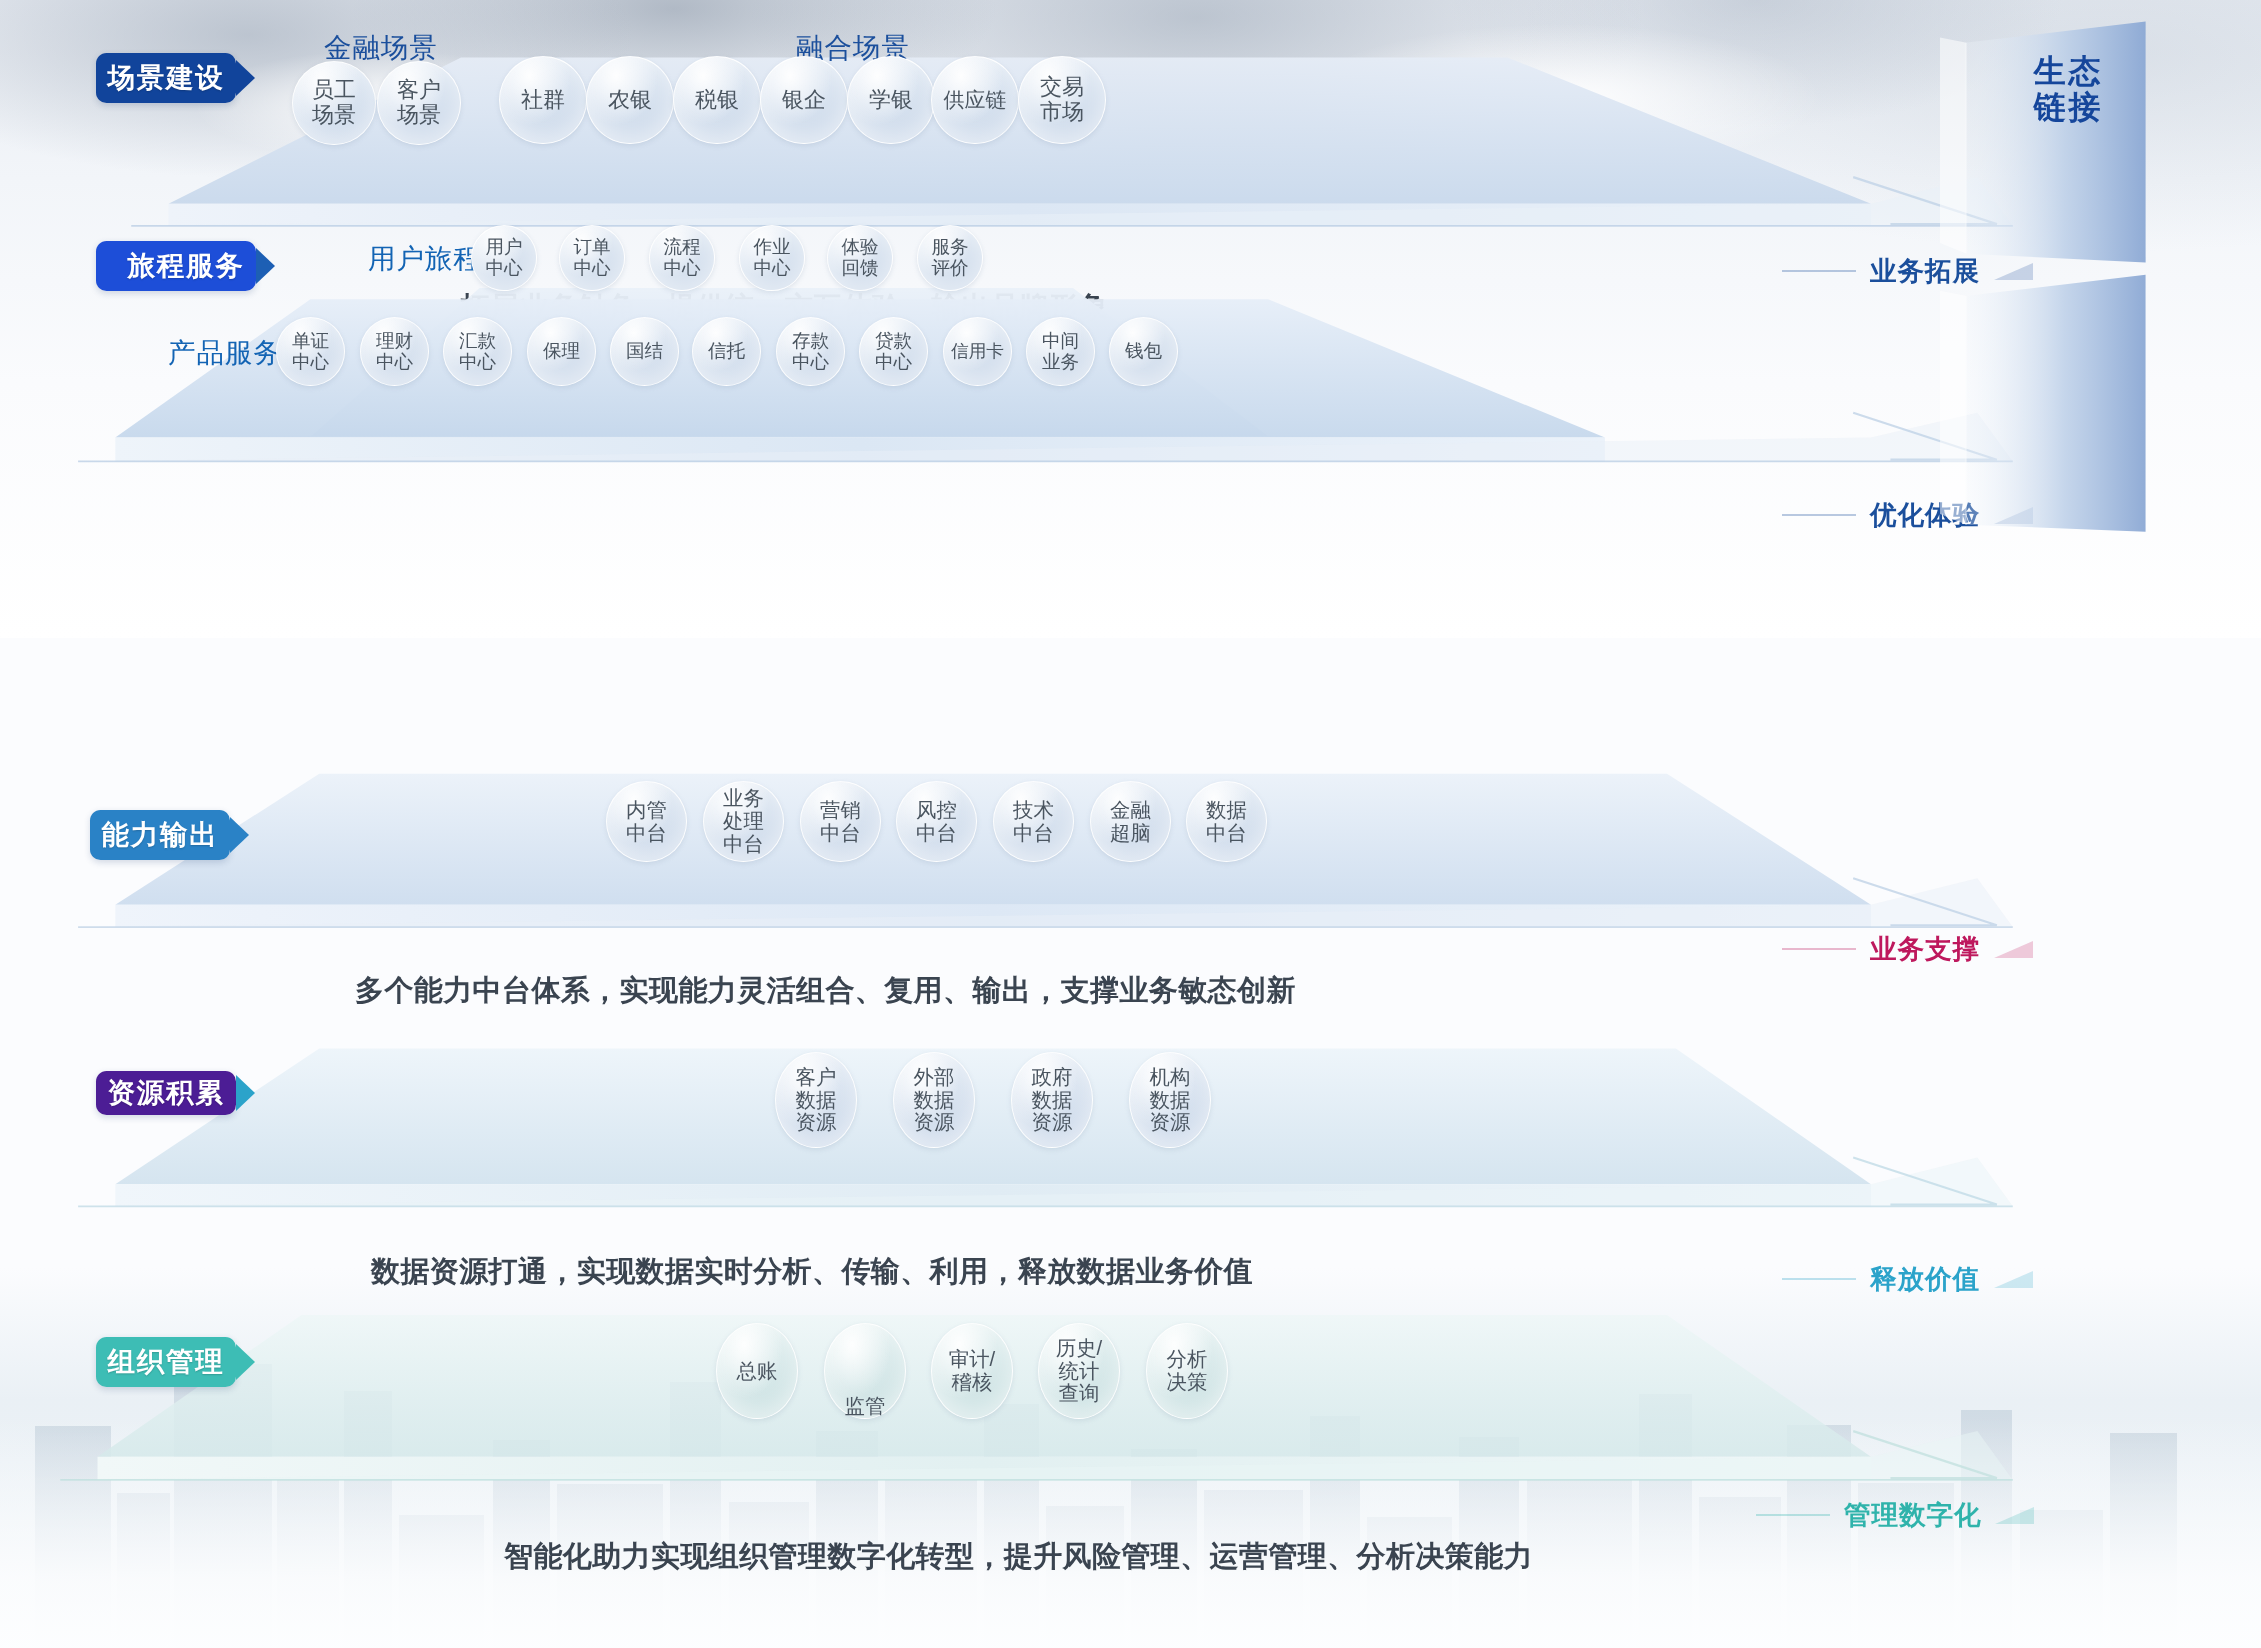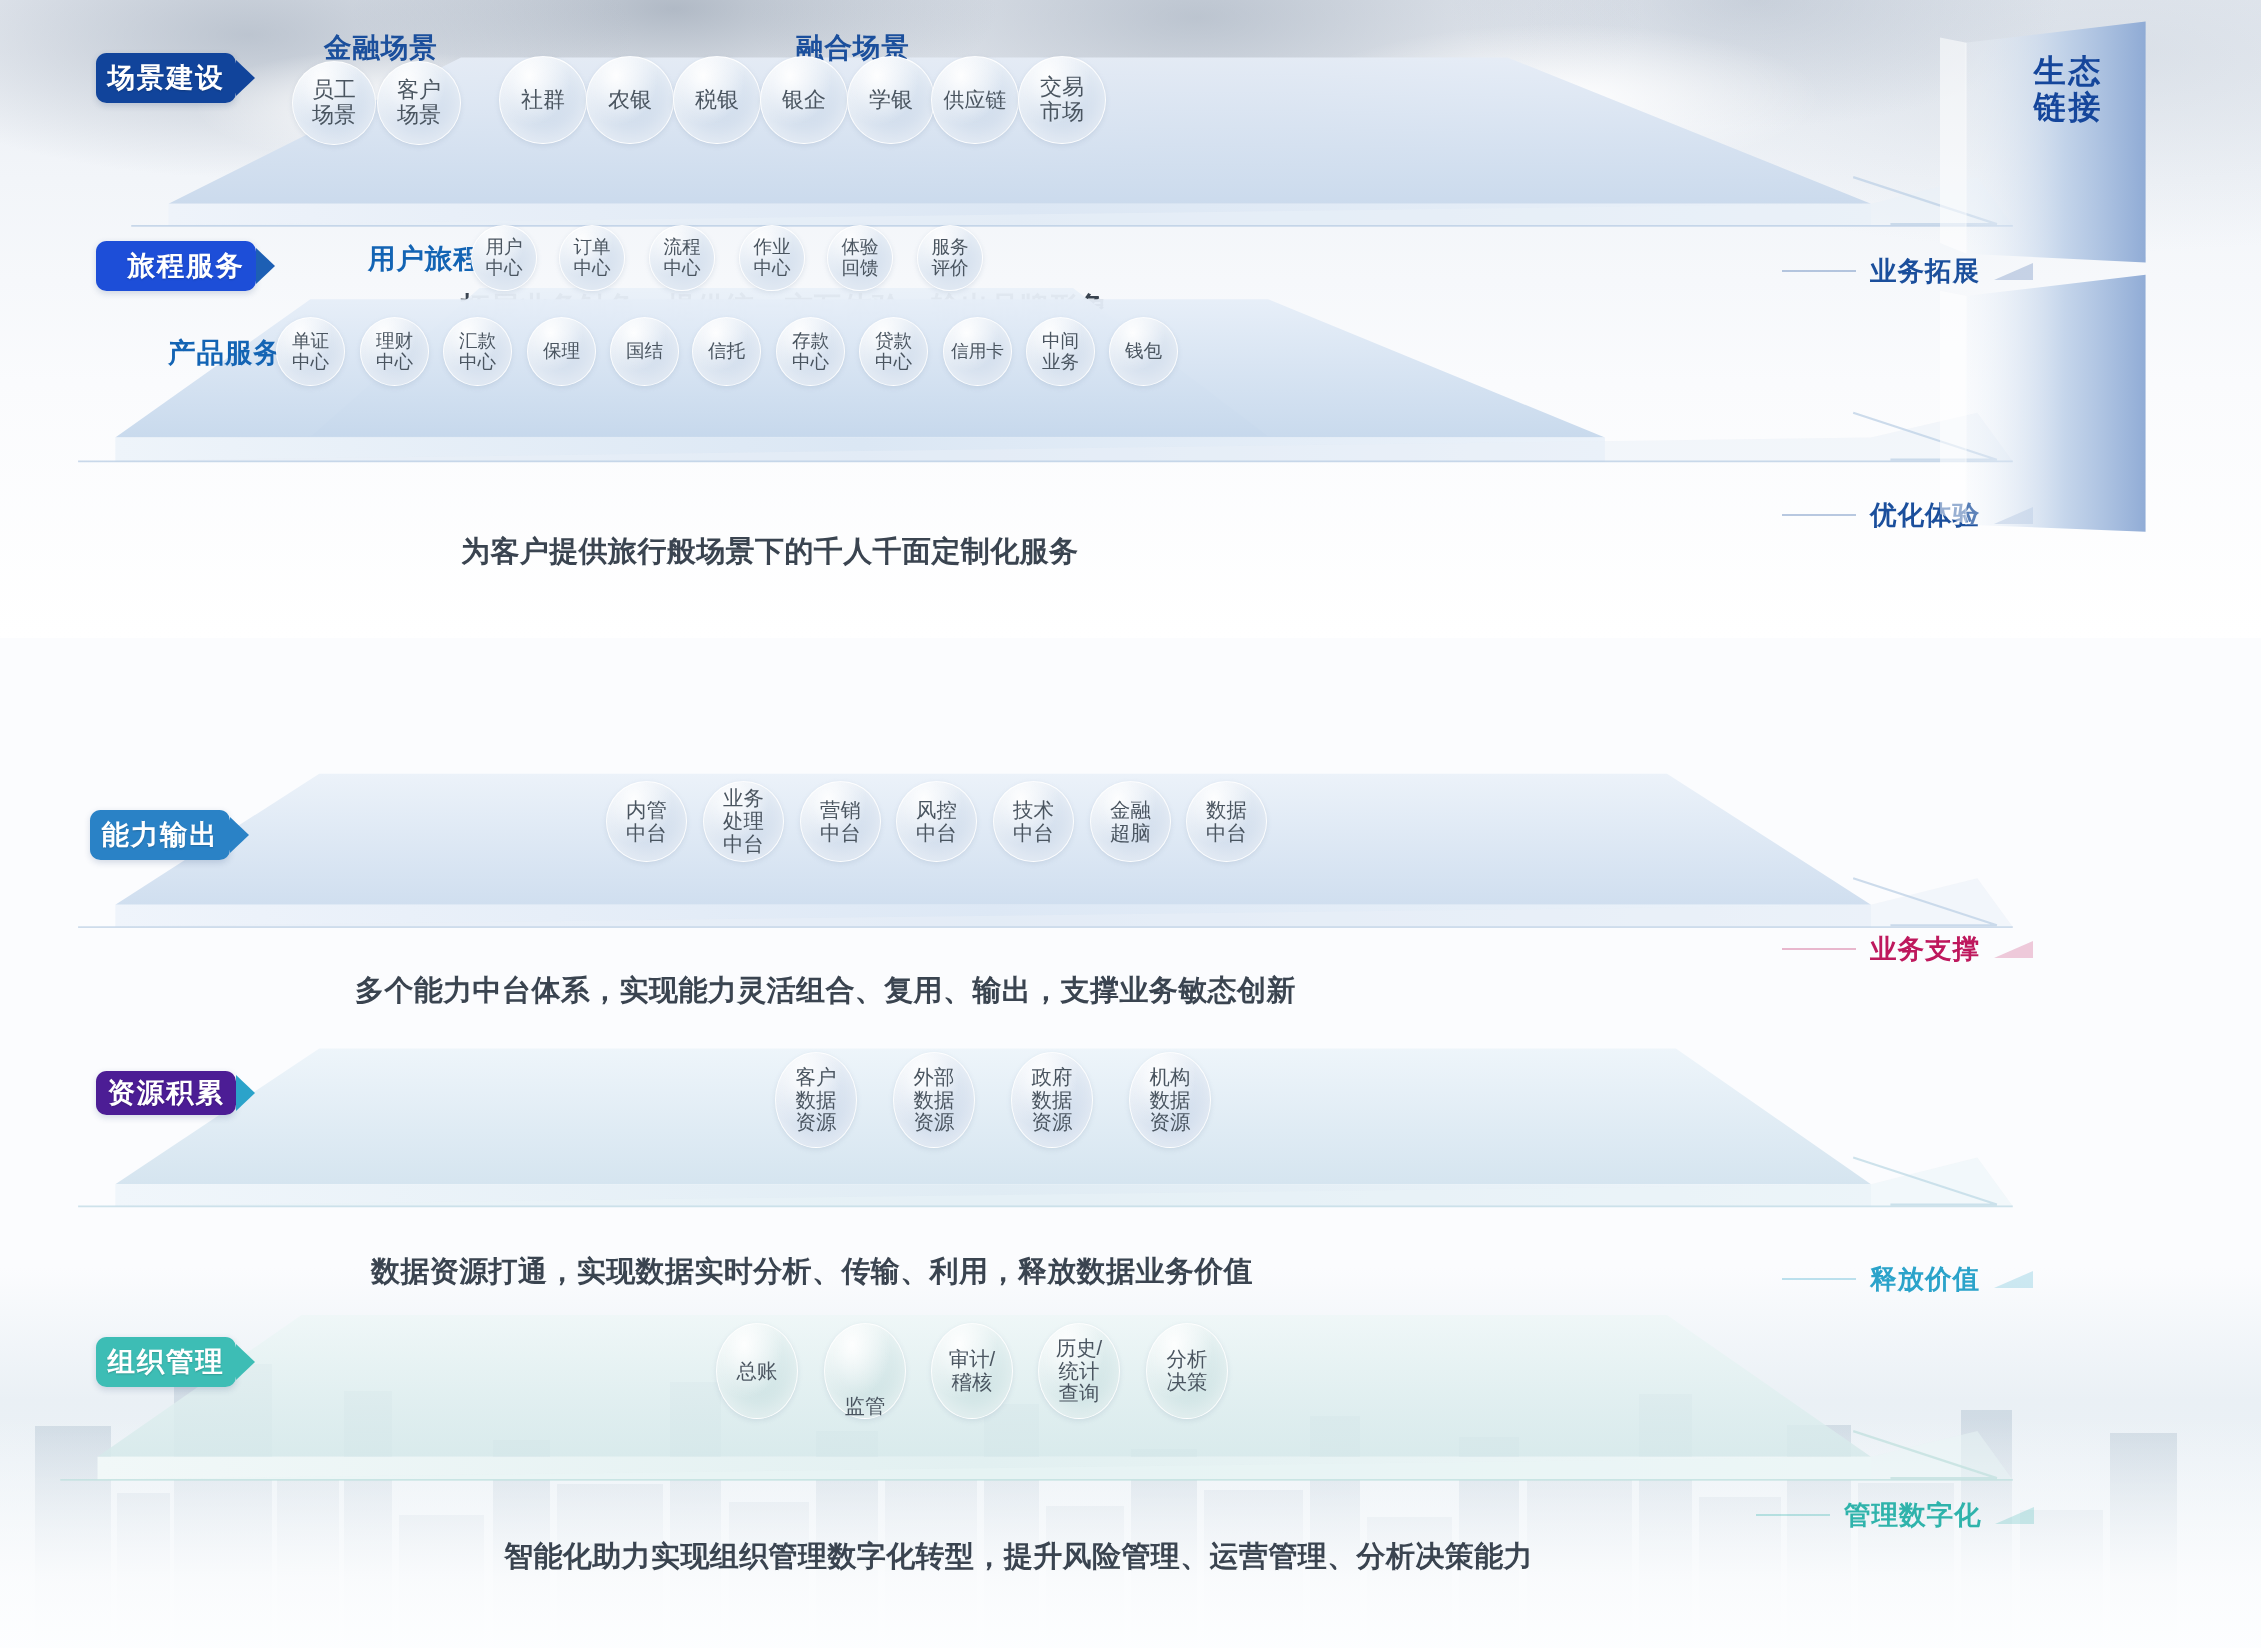--- a/index.html
+++ b/index.html
@@ -69,21 +69,21 @@
       linear-gradient(165deg,#eef3f9 0%, #dbe5f1 45%, #c9d7e9 100%);
   }
   .bub.teal{
     background:
       radial-gradient(ellipse at 34% 22%, rgba(255,255,255,.95) 0%, rgba(255,255,255,0) 52%),
       linear-gradient(165deg,#eff7f7 0%, #dbebec 45%, #c9e0e1 100%);
   }
   .bub span{display:block;}
 
   
-  .grp{position:absolute;font-weight:bold;color:#1b4f9c;letter-spacing:0.9px;white-space:nowrap;}
+  .grp{position:absolute;font-weight:normal;color:#1b4f9c;letter-spacing:0.9px;white-space:nowrap;}
   .grp.small{color:#1364b4;}
 
   
   .desc{position:absolute;color:#3a4450;white-space:nowrap;font-weight:bold;letter-spacing:0.4px;}
 
   
   .rcap{position:absolute;display:flex;align-items:center;gap:14px;white-space:nowrap;font-weight:bold;letter-spacing:0.9px;}
   .rcap .rule{display:block;width:74px;height:2.7px;background:currentColor;opacity:.30;}
   .rcap .arw{display:block;width:0;height:0;border-left:39px solid transparent;border-bottom:17.7px solid currentColor;opacity:.22;}
 
@@ -297,21 +297,20 @@
     </div>
   <div class="bub blue" style="left:1109px;top:317px;width:67px;height:67px;font-size:18.6px;">
       <span>钱包</span>
     </div>
 
   <div class="rcap" style="left:1782px;top:497px;font-size:26.6px;color:#1b4f9c;">
     <i class="rule"></i>
     <span>优化体验</span>
     <i class="arw"></i>
   </div>
-  <div class="desc" style="left:461px;top:532px;font-size:29px;">为客户提供旅行般场景下的千人千面定制化服务</div>
 
   <svg class="banner" style="left:1940px;top:266px;width:257px;height:310px;" viewBox="0 0 290 350">
     <defs>
       <linearGradient id="bg2" x1="0" y1="0" x2="1" y2="0">
         <stop offset="0" stop-color="#f4f8fc" stop-opacity=".25"></stop>
         <stop offset=".55" stop-color="#bccfe8" stop-opacity=".85"></stop>
         <stop offset="1" stop-color="#8ba8d4" stop-opacity=".95"></stop>
       </linearGradient>
     </defs>
     <polygon points="28,34 232,10 232,300 28,292" fill="url(#bg2)"></polygon>

